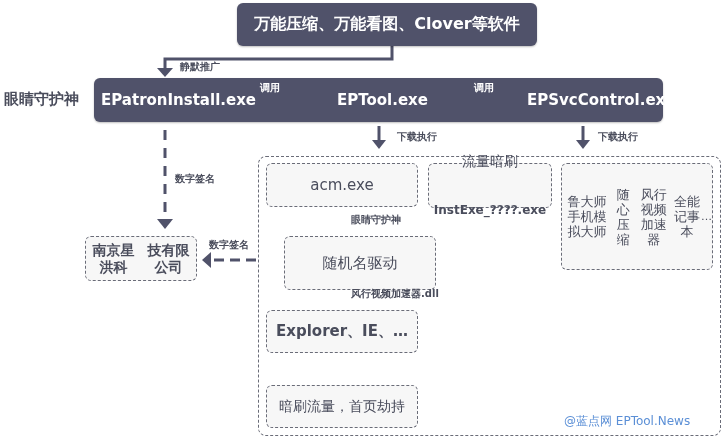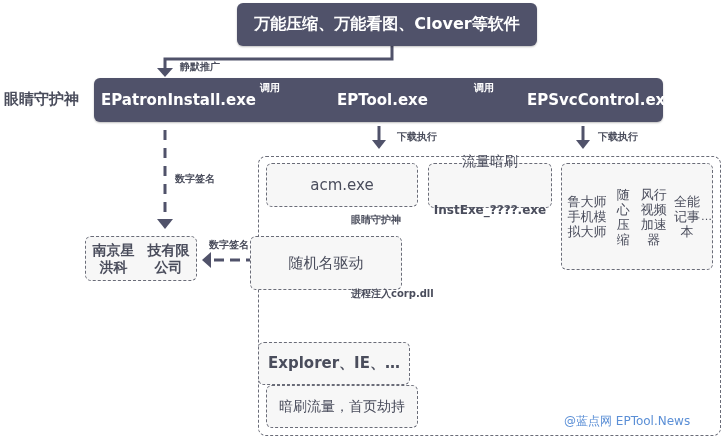--- a/index.html
+++ b/index.html
@@ -84,27 +84,27 @@
   <span class="box-text">acm.exe</span>
 </div>
 
 <div class="dash-box" style="left:428px; top:163px; width:124px; height:45px; flex-direction:column;text-align:center;">
   <span class="box-text" style="font-size:14px;">流量暗刷</span>
   <span class="box-text" style="font-size:12px; font-weight:bold;margin-top:32px;">InstExe_????.exe</span>
 </div>
 
 <div class="label" style="left:351px; top:213px;">眼睛守护神</div>
 
-<div class="dash-box" style="left:250px; top:236px; width:152px; height:54px;">
+<div class="dash-box" style="left:284px; top:236px; width:152px; height:54px;">
   <span class="box-text">随机名驱动</span>
 </div>
 
-<div class="label" style="left:351px; top:287px;">进程注入corp.dll</div>
+<div class="label" style="left:351px; top:287px;">风行视频加速器.dll</div>
 
-<div class="dash-box" style="left:258px; top:310px; width:152px; height:43px;margin-top:32px;">
+<div class="dash-box" style="left:266px; top:310px; width:152px; height:43px;">
   <span class="box-text" style="font-weight:bold;">Explorer、IE、…</span>
 </div>
 
 <div class="dash-box" style="left:266px; top:385px; width:152px; height:43px;">
   <span class="box-text" style="font-size:14px;">暗刷流量，首页劫持</span>
 </div>
 
 <div class="dash-box" style="left:561px; top:163px; width:152px; height:107px; flex-direction:row;">
   <span class="box-text" style="font-size:13px; line-height:15px;">鲁大师手机模拟大师</span>
   <span class="box-text" style="font-size:13px; line-height:15px;">随心压缩</span>

